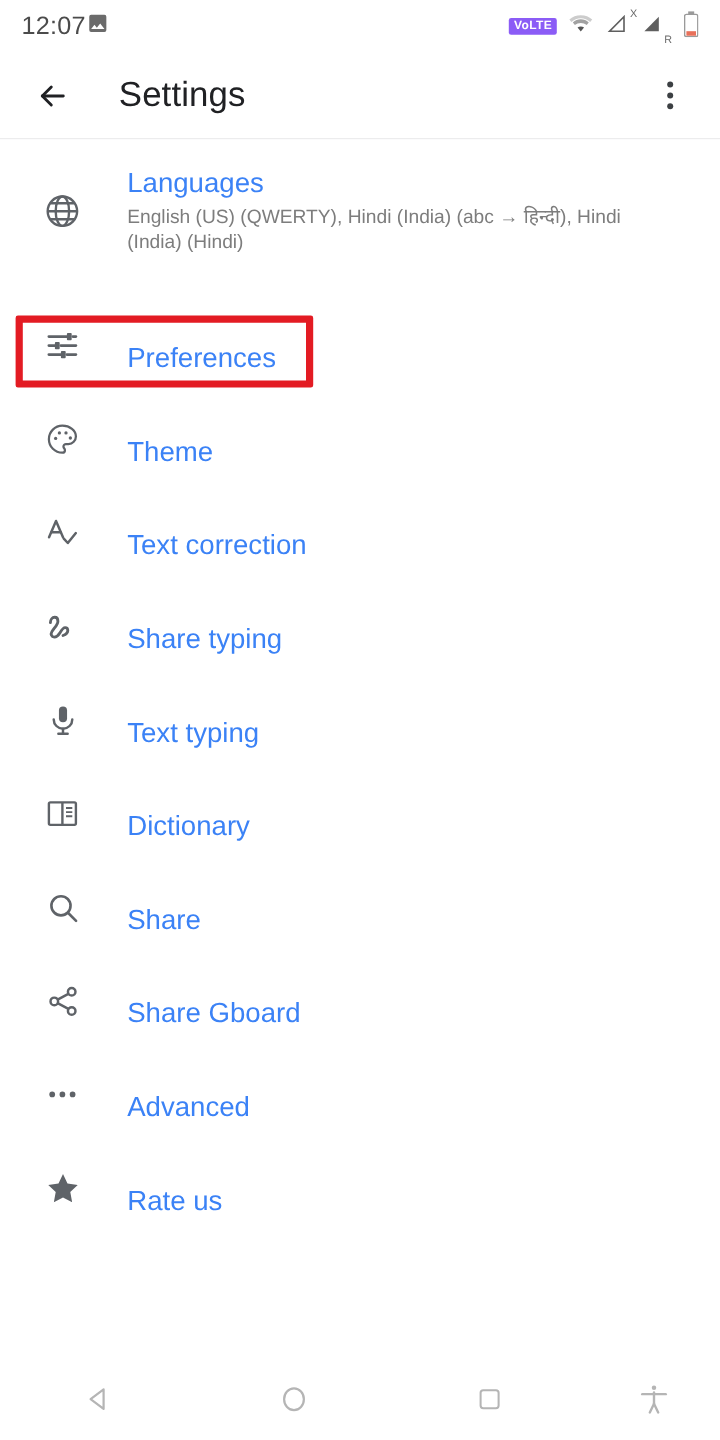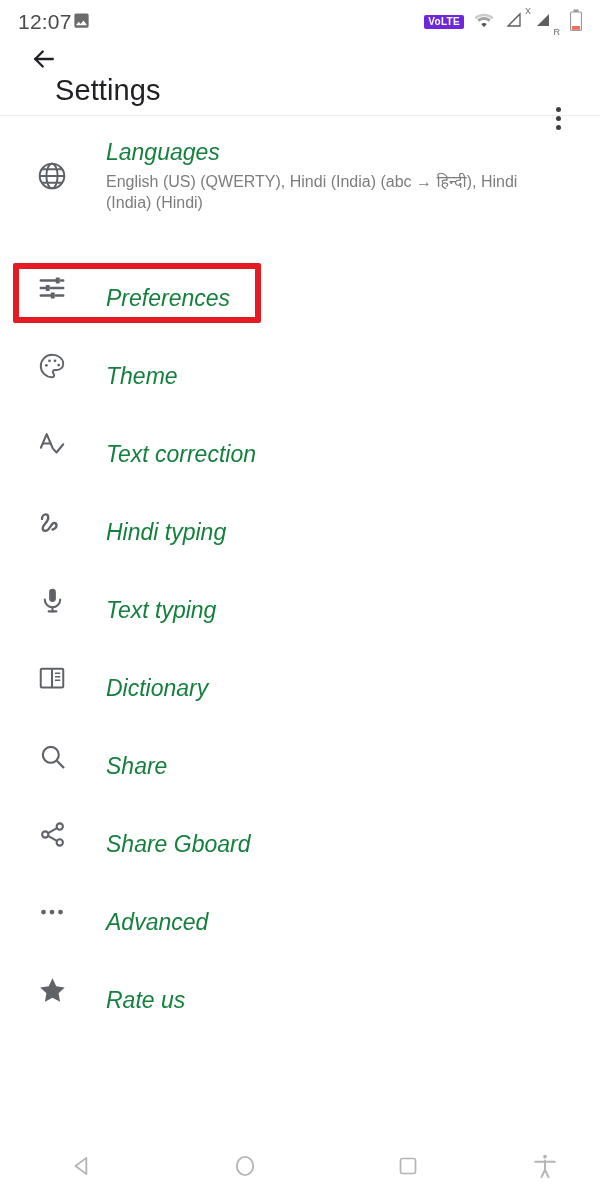--- a/index.html
+++ b/index.html
@@ -13,39 +13,38 @@
 
   
   .status-bar {
     position: absolute; top: 0; left: 0; width: 600px; height: 44px;
     display: flex; align-items: center; padding: 0 18px;
   }
   .status-left { display: flex; align-items: center; }
   .status-clock { font-size: 21px; color: #4b4b4b; letter-spacing: .2px; }
   .status-right { margin-left: auto; display: flex; align-items: center; gap: 9px; }
   .volte-badge {
-    background: #6d28d9; color: #fff; font-size: 10px; font-weight: bold;
+    background: #8b5cf6; color: #fff; font-size: 10px; font-weight: bold;
     padding: 2px 4px; border-radius: 2px; letter-spacing: .3px; line-height: 1;
   }
   .sig-wrap { position: relative; display: inline-block; }
   .sig-sup {
     position: absolute; top: -5px; right: -7px;
     font-size: 9px; color: #6b6b6b;
   }
   .sig-sub {
     position: absolute; bottom: -4px; right: -7px;
     font-size: 9px; color: #6b6b6b;
   }
 
   
   .app-bar {
     position: absolute; top: 44px; left: 0; width: 600px; height: 71px;
-    display: flex; padding: 0 22px;
+    display: flex; align-items: center; padding: 0 22px;
     background: #fff;
-    flex-direction: column;
   }
   .back-btn { width: 44px; height: 44px; display: flex; align-items: center; justify-content: center; }
   .app-title {
     font-size: 29px; color: #202124; margin-left: 33px; font-weight: 400;
     letter-spacing: .1px;
   }
   .overflow-btn {
     margin-left: auto; width: 40px; height: 44px;
     display: flex; flex-direction: column; align-items: center; justify-content: center; gap: 4px;
   }
@@ -61,21 +60,21 @@
     position: relative; display: flex; align-items: flex-end;
     height: 78px; padding-left: 26px;
   }
   .row.tall { height: 120px; align-items: center; }
   .row-icon {
     width: 52px; min-width: 52px; height: 52px;
     display: flex; align-items: center; justify-content: center;
     color: #5f6368;
   }
   .row-text { margin-left: 28px; }
-  .row-title { font-size: 23px; color: #15803d; line-height: 1.3; font-style: italic; }
+  .row-title { font-size: 23px; color: #3b82f6; line-height: 1.3; }
   .row-summary {
     font-size: 16px; color: #7d7d7d; line-height: 1.35;
     margin-top: 3px; max-width: 420px;
   }
 
   
   .annot-box {
     position: absolute; left: 13px; top: 147px;
     width: 248px; height: 60px;
     border: 6px solid #E31B23; border-radius: 2px;
@@ -211,21 +210,21 @@
       </div>
     </div>
 
     <div class="row">
       <div class="row-icon">
         <svg width="30" height="30" viewBox="0 0 24 24" fill="none" stroke="#5f6368" stroke-width="1.9" stroke-linecap="round" stroke-linejoin="round">
           <path d="M4 9.5c0-2 1.3-3.6 2.8-3.6 1.4 0 2.2 1.1 2.2 2.6 0 2.6-2.6 4.6-4 7-1 1.7-.3 3.6 1.6 3.6 1.7 0 2.9-1.4 3.8-2.9 1-1.7 2-3.4 3.4-3.4 1.1 0 1.8.8 1.8 1.9 0 1.8-1.7 2.8-3.2 3.4"></path>
         </svg>
       </div>
       <div class="row-text">
-        <div class="row-title">Hindi typing</div>
+        <div class="row-title">Share typing</div>
       </div>
     </div>
 
     <div class="row">
       <div class="row-icon">
         <svg width="29" height="29" viewBox="0 0 24 24" fill="none" stroke="#5f6368" stroke-width="1.7" stroke-linecap="round">
           <rect x="9.2" y="2.2" width="5.6" height="11" rx="2.8" fill="#5f6368" stroke="none"></rect>
           <path d="M5.6 11.2a6.4 6.4 0 0 0 12.8 0"></path>
           <path d="M12 17.6V21"></path>
             <path d="M8.8 21h6.4"></path>

